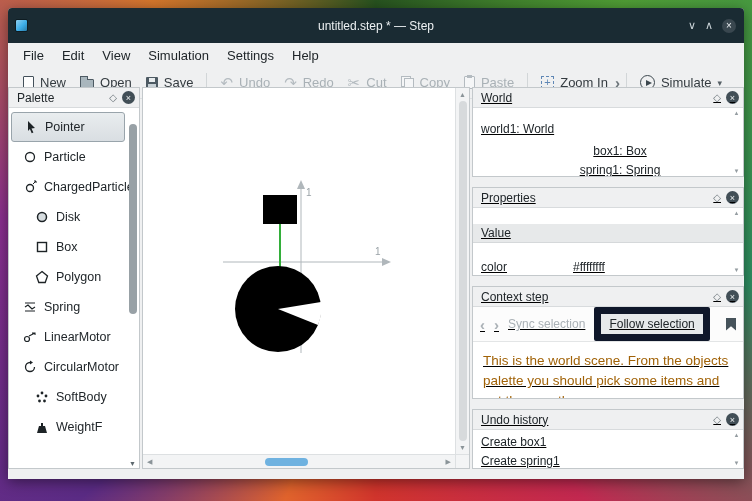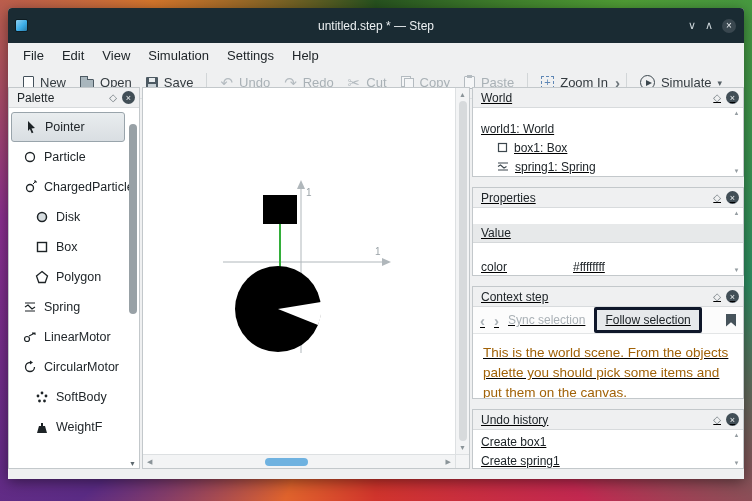--- a/index.html
+++ b/index.html
@@ -114,35 +114,35 @@
   .world-panel { flex:0 0 90px; }
   .props-panel { flex:0 0 89px; }
   .context-panel { flex:0 0 113px; }
   .undo-panel { flex:1; }
   .mini-scroll { position:absolute; right:1px; top:22px; bottom:2px; width:11px;
     display:flex; flex-direction:column; align-items:center; justify-content:space-between;
     color:#949ca1; font-size:6px; pointer-events:none;}
   .tree { padding-top:3px; }
   .tree-row { height:19px; display:flex; align-items:center; gap:6px; font-size:12px;
     color:#20262a; padding-left:8px;}
-  .tree-row.child { padding-left:24px; }
+  .tree-row.child { padding-left:24px;flex-direction:column; }
   .props-head { display:grid; grid-template-columns:92px 1fr; background:#e7e9ea;
     border-bottom:1px solid #d5d8da; font-size:12px; color:#20262a; height:19px;
     align-items:center;}
   .props-head span { padding-left:8px; border-right:1px solid #d5d8da; height:100%;
     display:flex; align-items:center;}
   .props-head span:last-child { border-right:none; }
   .prop-row { display:grid; grid-template-columns:92px 1fr; font-size:12px;
     color:#20262a; height:17px; align-items:center;}
   .prop-row span { padding-left:8px; }
   .ctx-toolbar { flex:0 0 26px; display:flex; align-items:center; gap:9px; padding:0 7px;
     font-size:12px; border-bottom:1px solid #e3e5e6; background:#fcfcfc;}
   .ctx-nav { color:#aab1b6; font-size:15px; font-weight:bold; line-height:1;}
   .ctx-sync { color:#aab1b6; }
-  .ctx-follow { color:#20262a; border:3px solid #0f172a; background:#e6e9eb;
+  .ctx-follow { color:#20262a; border:7px solid #0f172a; background:#e6e9eb;
     padding:3px 8px; border-radius:2px;}
   .bookmark { margin-left:auto; width:10px; height:13px; background:#46535b;
     clip-path:polygon(0 0,100% 0,100% 100%,50% 68%,0 100%);}
   .ctx-body { padding:9px 10px 4px 10px; font-size:13.5px; line-height:20px; color:#a16207;
     overflow:hidden; flex:1;}
   .undo-list { padding-top:2px; }
   .undo-row { height:19px; display:flex; align-items:center; font-size:12px;
     color:#20262a; padding-left:8px;}
   .undo-row.selected { background:#b9d8f1; }
   .bottom-strip { position:absolute; left:0; right:0; bottom:0; height:10px; background:#eff0f1;}

